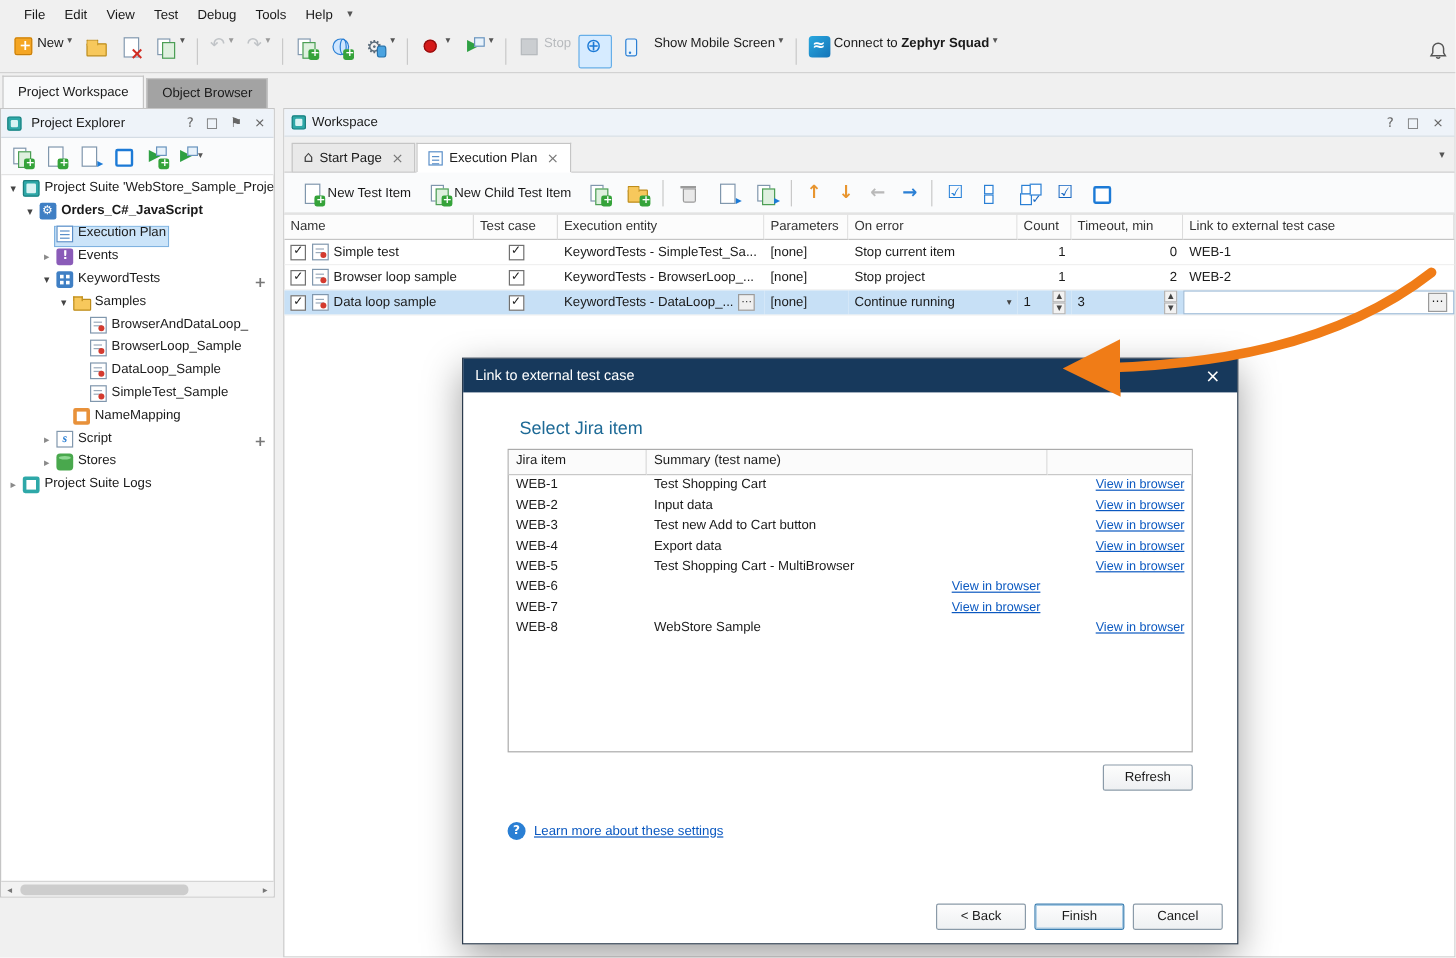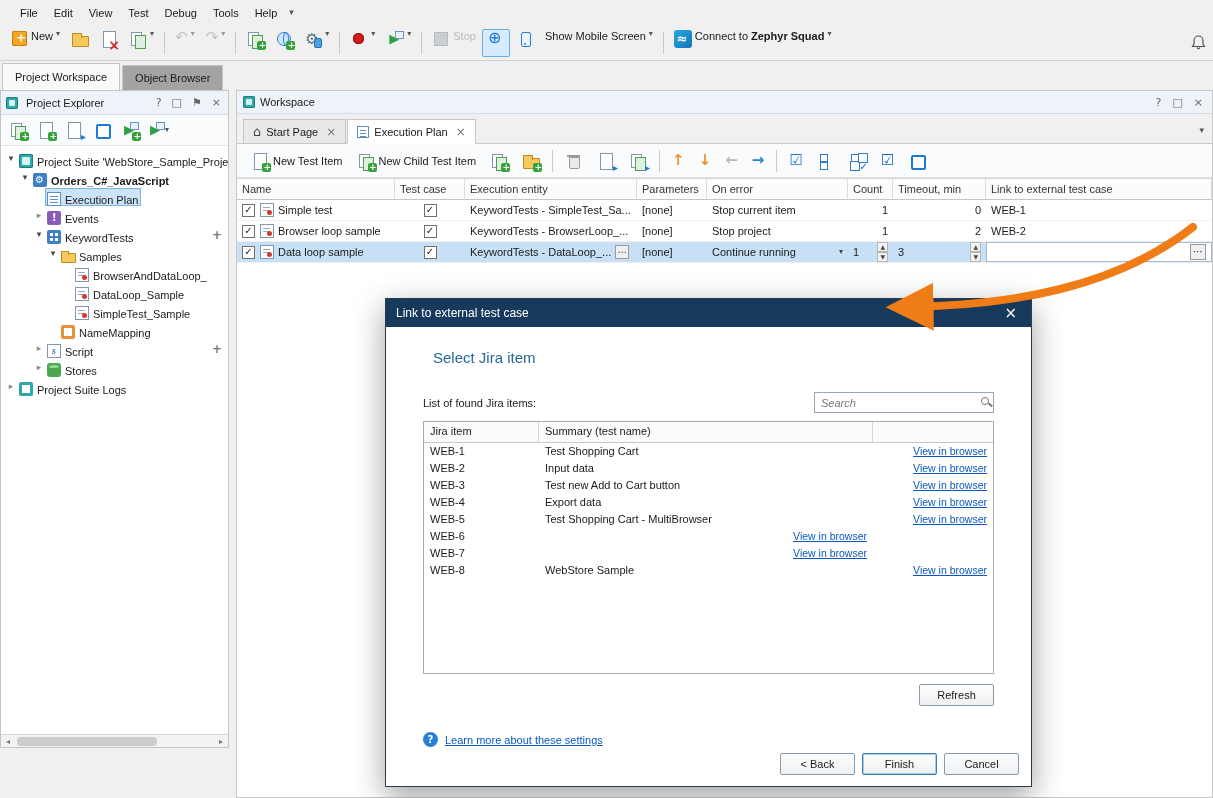--- a/index.html
+++ b/index.html
@@ -76,21 +76,21 @@
   .panel-header { height:24px; background:#eef3f9; border-bottom:1px solid #d4dce4; display:flex; align-items:center; padding:0 4px; gap:4px; }
   .panel-title { flex:1; }
   .ph-btn { color:#666; font-size:11px; padding:0 3px; }
   .panel-toolbar { height:31px; display:flex; align-items:center; gap:2px; padding:0 4px; border-bottom:1px solid #e4e4e4; background:#fafbfc; }
   .ptb { width:26px; height:25px; display:flex; align-items:center; justify-content:center; border-radius:2px; border:1px solid transparent; }
 
   .tree { flex:1; overflow:hidden; padding-top:3px; }
   .trow { height:19px; display:flex; align-items:center; position:relative; }
   .exp { width:12px; flex:none; text-align:center; font-size:9px; color:#444; font-family:"DejaVu Sans",sans-serif; }
   .exp.closed { color:#8a8a8a; }
-  .hl { display:flex; align-items:flex-end; height:18px; padding:0 3px 0 1px; white-space:nowrap; }
+  .hl { display:flex; align-items:flex-start; height:18px; padding:0 3px 0 1px; white-space:nowrap; }
   .trow.sel .hl { background:#cbe4f9; box-shadow:inset 0 0 0 1px #7fb2e0; }
   .tlabel { white-space:nowrap; }
   .bold { font-weight:bold; }
   .plusbadge { position:absolute; right:6px; color:#777; font:bold 12px/12px "DejaVu Sans",sans-serif; }
 
   .ti { width:14px; height:14px; margin:0 4px 0 1px; position:relative; flex:none; display:inline-block; }
   .ti-suite { background:#2ea8a8; border-radius:2px; box-shadow:inset 0 0 0 1px #1d7d7d; }
   .ti-suite::before { content:""; position:absolute; inset:3px; background:#d9f3f3; border-radius:1px; }
   .ti-proj { background:#3f7fc4; border-radius:2px; }
   .ti-proj::before { content:"⚙"; position:absolute; left:2px; top:0; color:#fff; font:10px/14px "DejaVu Sans",sans-serif; }
@@ -362,20 +362,27 @@
         <span class="exp"></span>
         <span class="hl">
             <span class="ti ti-kwt"></span>
             <span class="tlabel">BrowserAndDataLoop_</span>
           </span>
       </div>
       <div class="trow" style="padding-left:60px">
         <span class="exp"></span>
         <span class="hl">
             <span class="ti ti-kwt"></span>
+            <span class="tlabel">BrowserLoop_Sample</span>
+          </span>
+      </div>
+      <div class="trow" style="padding-left:60px">
+        <span class="exp"></span>
+        <span class="hl">
+            <span class="ti ti-kwt"></span>
             <span class="tlabel">DataLoop_Sample</span>
           </span>
       </div>
       <div class="trow" style="padding-left:60px">
         <span class="exp"></span>
         <span class="hl">
             <span class="ti ti-kwt"></span>
             <span class="tlabel">SimpleTest_Sample</span>
           </span>
       </div>
@@ -610,27 +617,20 @@
   </div>
 </div>
 
 <div class="dialog">
   <div class="dlg-header">
     <span class="dlg-title">Link to external test case</span>
     <span class="dlg-close gly">×</span>
   </div>
   <div class="dlg-heading">Select Jira item</div>
 
-  <div class="dlg-row">
-    <span class="dlg-list-label">List of found Jira items:</span>
-    <span class="search-box">
-      <input type="text" placeholder="Search" style="">
-      <span class="search-glass"></span>
-    </span>
-  </div>
 
   <div class="jtable">
     <div class="jrow jhead">
       <div class="jc">Jira item</div>
       <div class="jc">Summary (test name)</div>
       <div class="jc"></div>
     </div>
     <div class="jrow">
       <div class="jc">WEB-1</div>
       <div class="jc">Test Shopping Cart</div>

